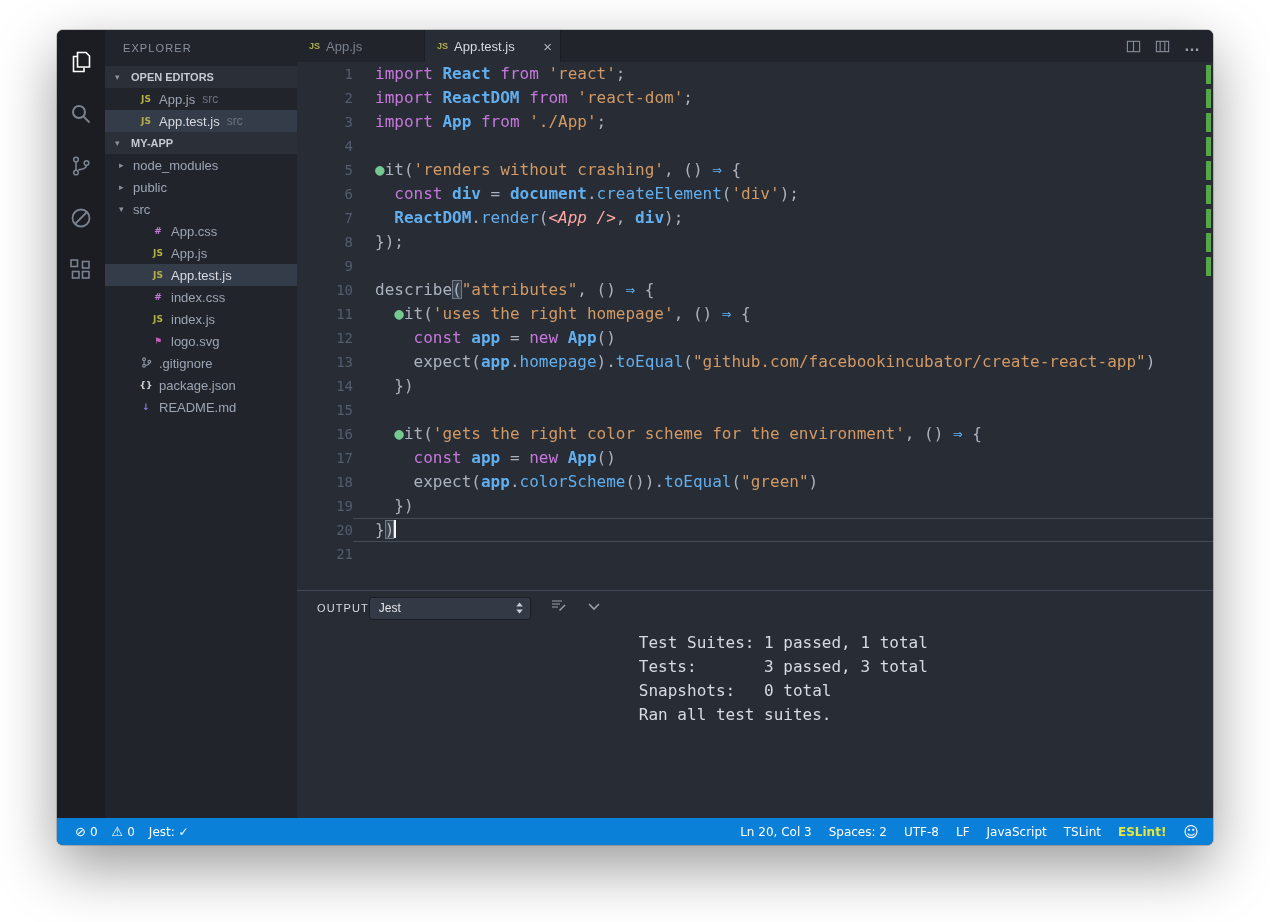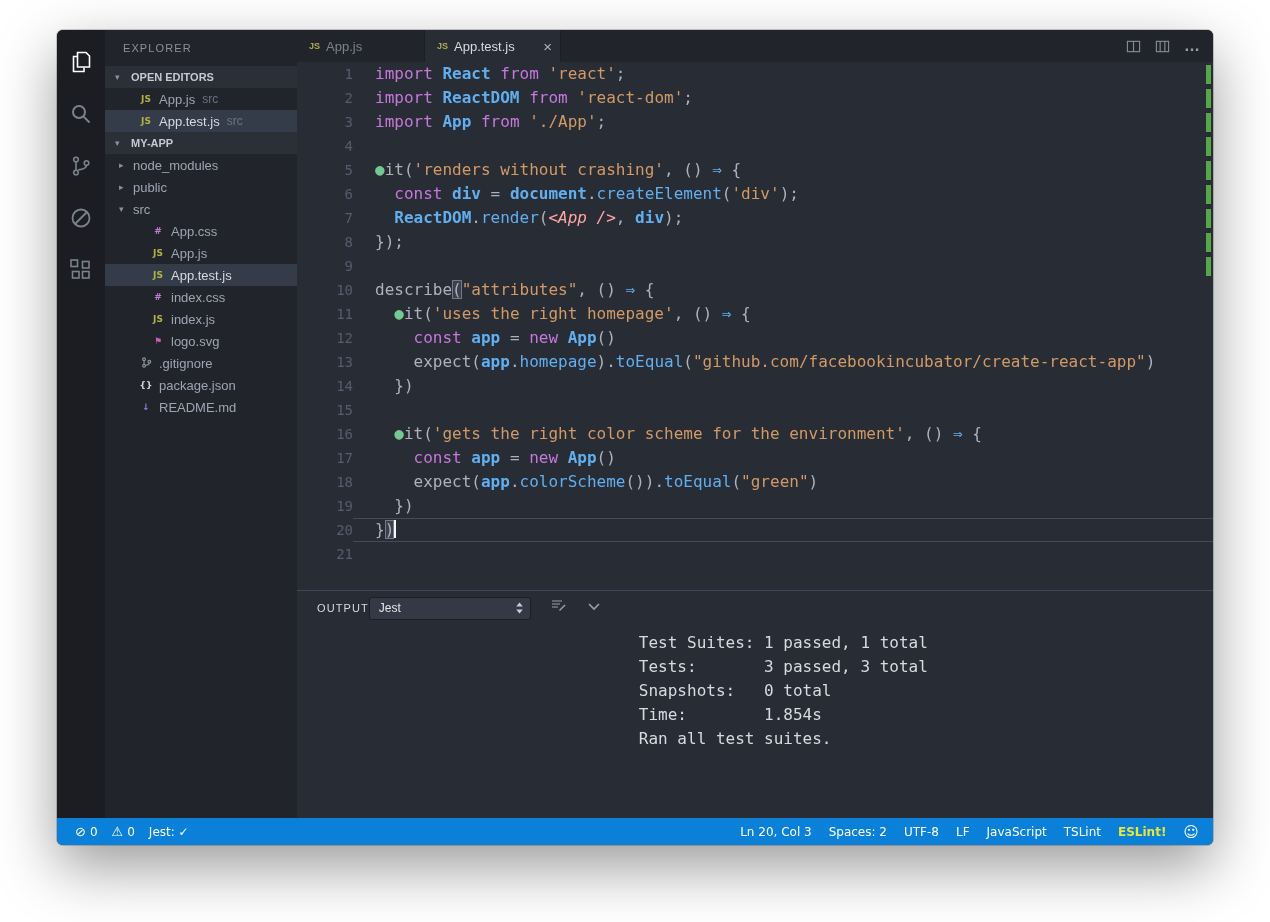--- a/index.html
+++ b/index.html
@@ -333,21 +333,20 @@
               <svg width="18" height="18" viewBox="0 0 18 18" fill="none" stroke="currentColor" stroke-width="1.6">
                   <path d="M4 7l5 5 5-5"></path>
                 </svg>
             </span>
           </div>
         </div>
         <div class="panel-content" id="output-content">
             <div class="output-line">Test Suites: 1 passed, 1 total</div>
             <div class="output-line">Tests:       3 passed, 3 total</div>
             <div class="output-line">Snapshots:   0 total</div>
-            <div class="output-line">Time:        1.854s</div>
             <div class="output-line">Ran all test suites.</div>
           </div>
       </div>
     </div>
   </div>
 
   <div class="statusbar" style="background: rgb(11, 128, 216);">
     <div class="sb-left">
       <span class="sb-group">
         <span class="sb-glyph">⊘</span>

